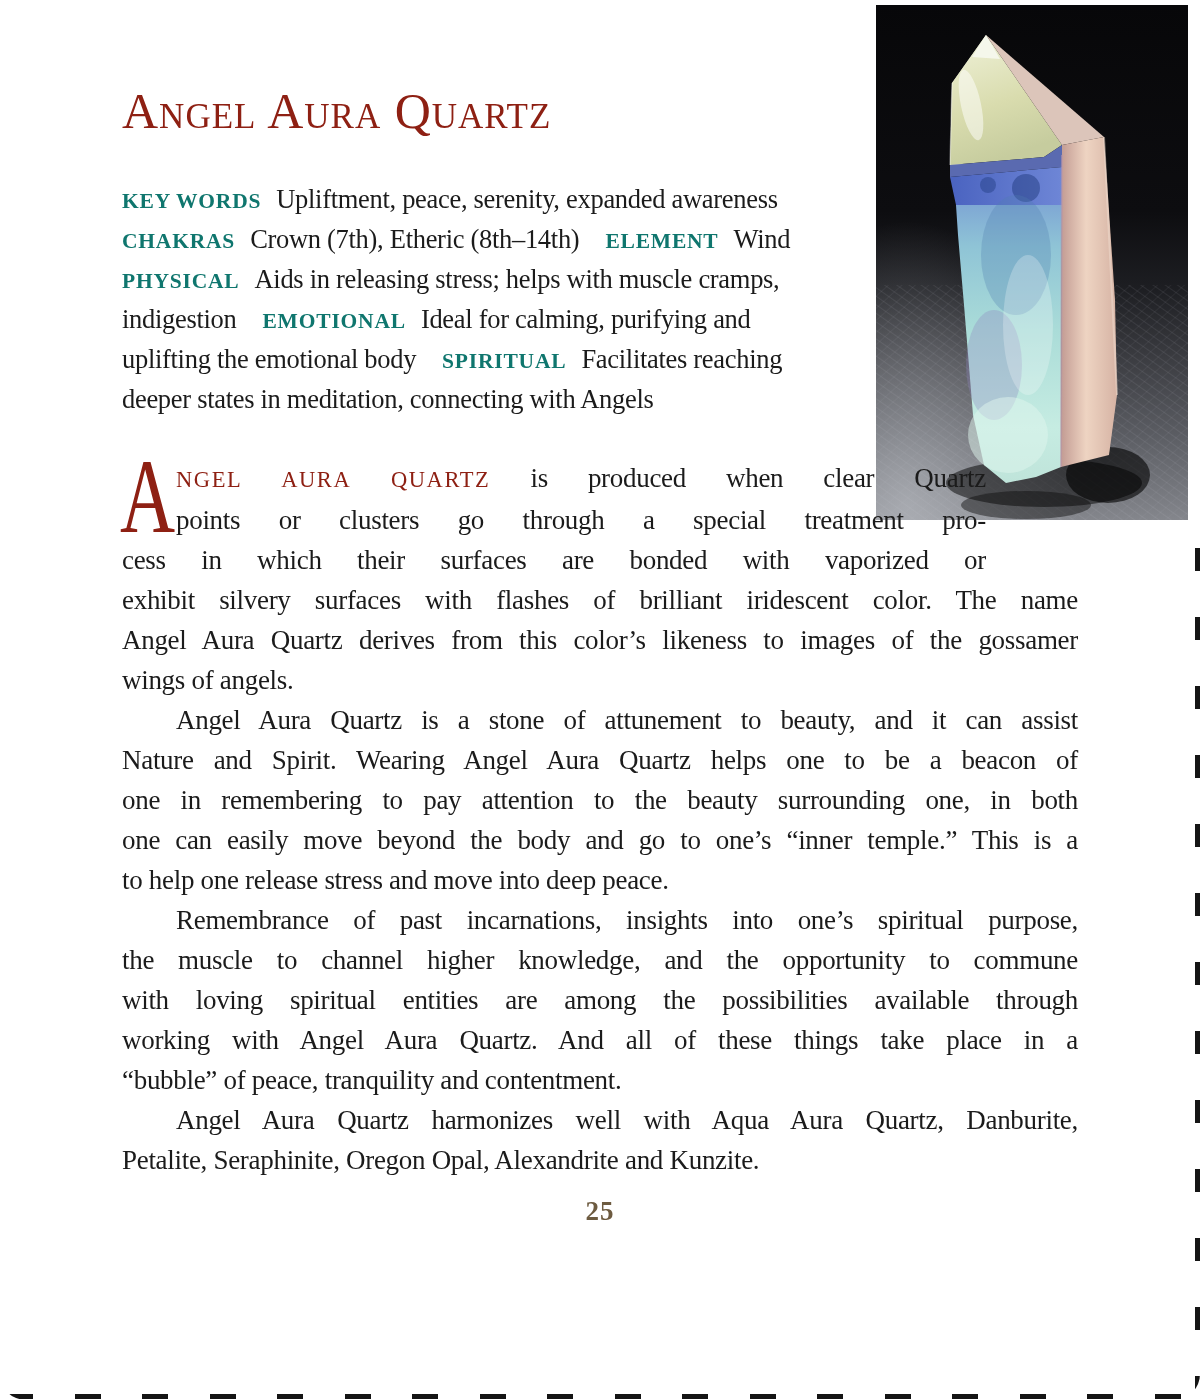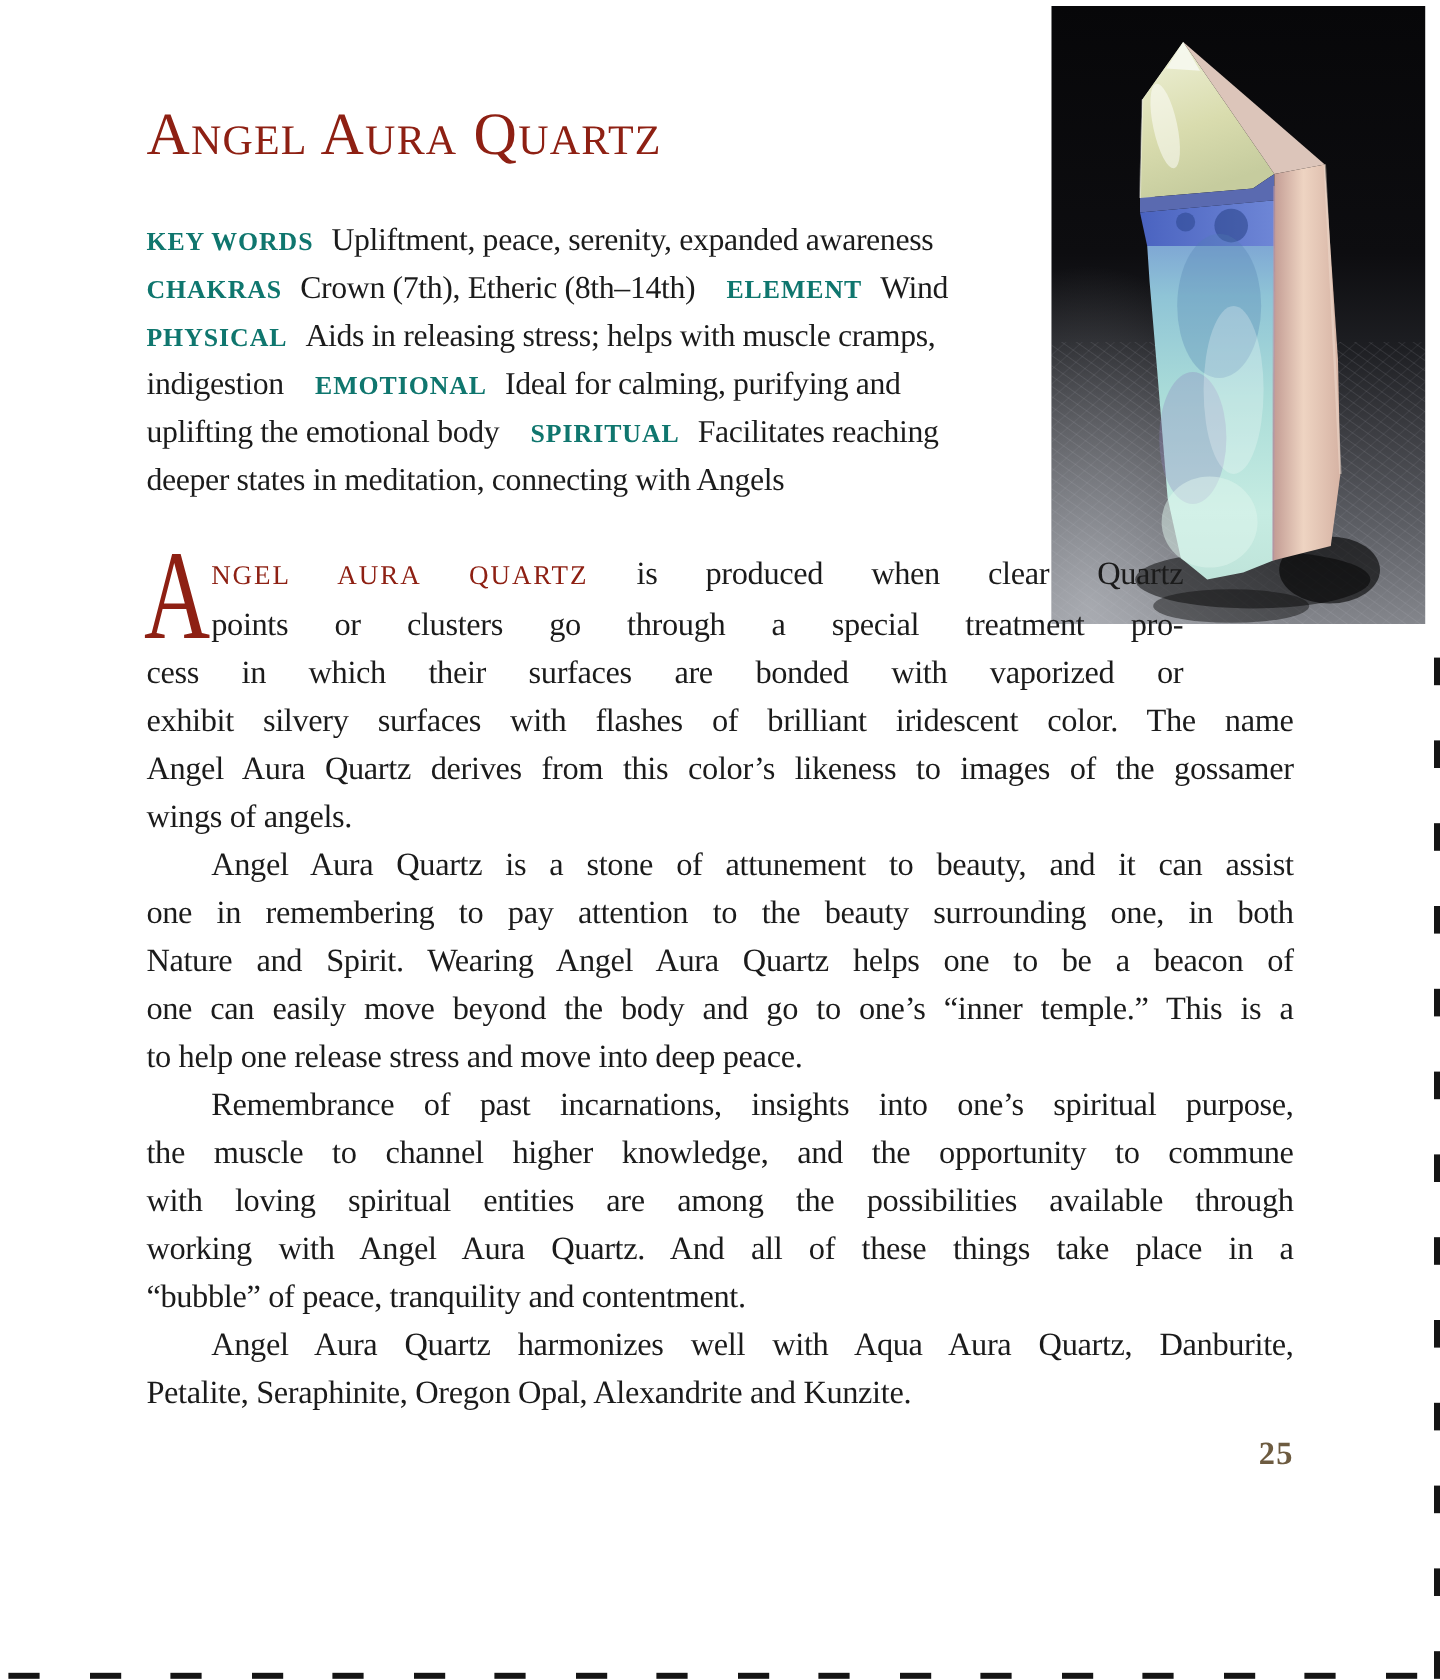--- a/index.html
+++ b/index.html
@@ -5,20 +5,21 @@
   html,body{margin:0;padding:0;background:#ffffff;}
   .page{
     position:relative;
     width:1200px;height:1400px;
     background:#ffffff;
     overflow:hidden;
     box-sizing:border-box;
     padding:0 122px;
     font-family:"Liberation Serif","DejaVu Serif",serif;
     color:#1b1b1b;
+    border-radius:26px;
   }
   
   h1.title{
     margin:86px 0 0 0;
     font-size:50px;
     line-height:50px;
     font-weight:normal;
     font-variant:small-caps;
     letter-spacing:1px;
     color:#8e2013;
@@ -47,21 +48,21 @@
     font-size:106px;line-height:1;
     color:#8e2013;
     transform:scaleX(.72);transform-origin:left top;
   }
   .redcaps{
     color:#8e2013;text-transform:uppercase;
     font-size:22.5px;letter-spacing:1.6px;
   }
   .para{margin:0;}
   .pagenum{
-    text-align:right;margin-top:16px;
+    text-align:center;margin-top:16px;
     font-weight:bold;font-size:27px;color:#6d5b40;letter-spacing:1px;
   }
   
   .photo{
     position:absolute;left:876px;top:5px;width:312px;height:515px;
     overflow:hidden;
   }
   
   .edge-layer{position:absolute;left:0;top:0;width:1200px;height:1400px;pointer-events:none;}
   .edgemark{position:absolute;right:0;width:5px;height:23px;background:#151515;}
@@ -166,22 +167,22 @@
         <div class="line narrow">cess in which their surfaces are bonded with vaporized or</div>
         <div class="line ">exhibit silvery surfaces with flashes of brilliant iridescent color. The name</div>
         <div class="line ">Angel Aura Quartz derives from this color’s likeness to images of the gossamer</div>
         <div class="line last">wings of angels.</div>
       </div>
   </div>
 
   <div id="paras">
       <div class="para">
         <div class="line indent">Angel Aura Quartz is a stone of attunement to beauty, and it can assist</div>
+        <div class="line">Nature and Spirit. Wearing Angel Aura Quartz helps one to be a beacon of</div>
         <div class="line">one in remembering to pay attention to the beauty surrounding one, in both</div>
-        <div class="line">Nature and Spirit. Wearing Angel Aura Quartz helps one to be a beacon of</div>
         <div class="line">one can easily move beyond the body and go to one’s “inner temple.” This is a</div>
         <div class="line last">to help one release stress and move into deep peace.</div>
       </div>
       <div class="para">
         <div class="line indent">Remembrance of past incarnations, insights into one’s spiritual purpose,</div>
         <div class="line">the muscle to channel higher knowledge, and the opportunity to commune</div>
         <div class="line">with loving spiritual entities are among the possibilities available through</div>
         <div class="line">working with Angel Aura Quartz. And all of these things take place in a</div>
         <div class="line last">“bubble” of peace, tranquility and contentment.</div>
       </div>

